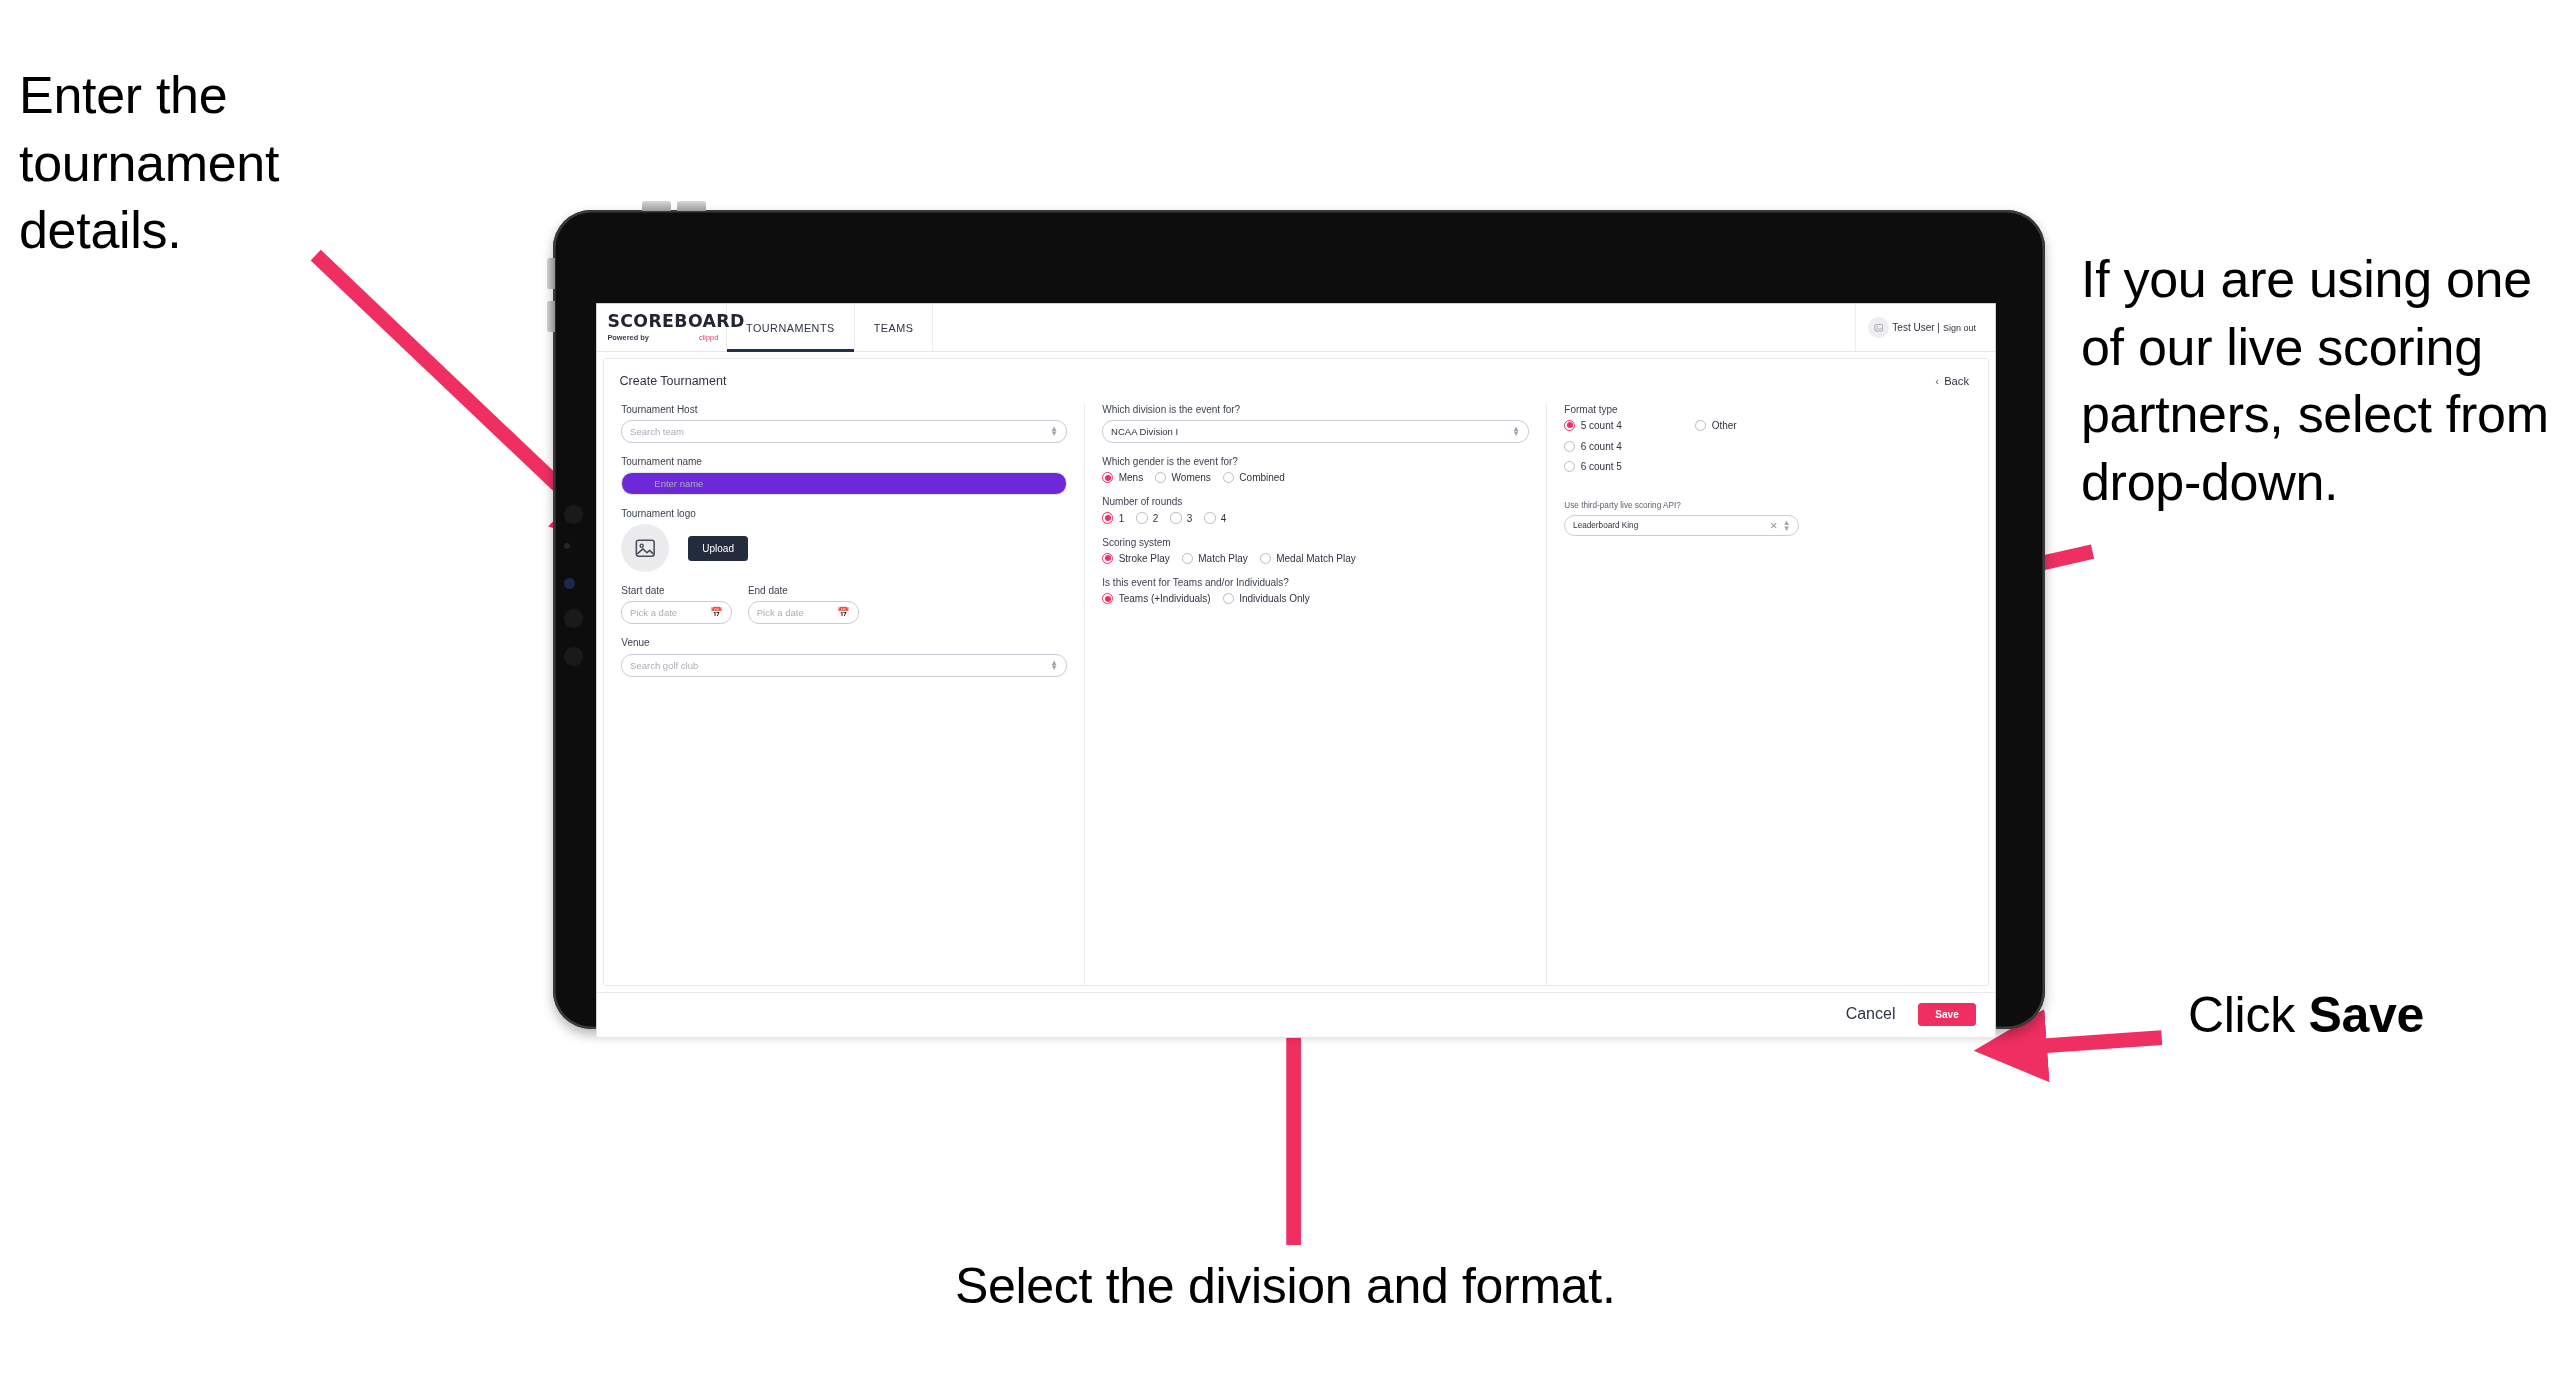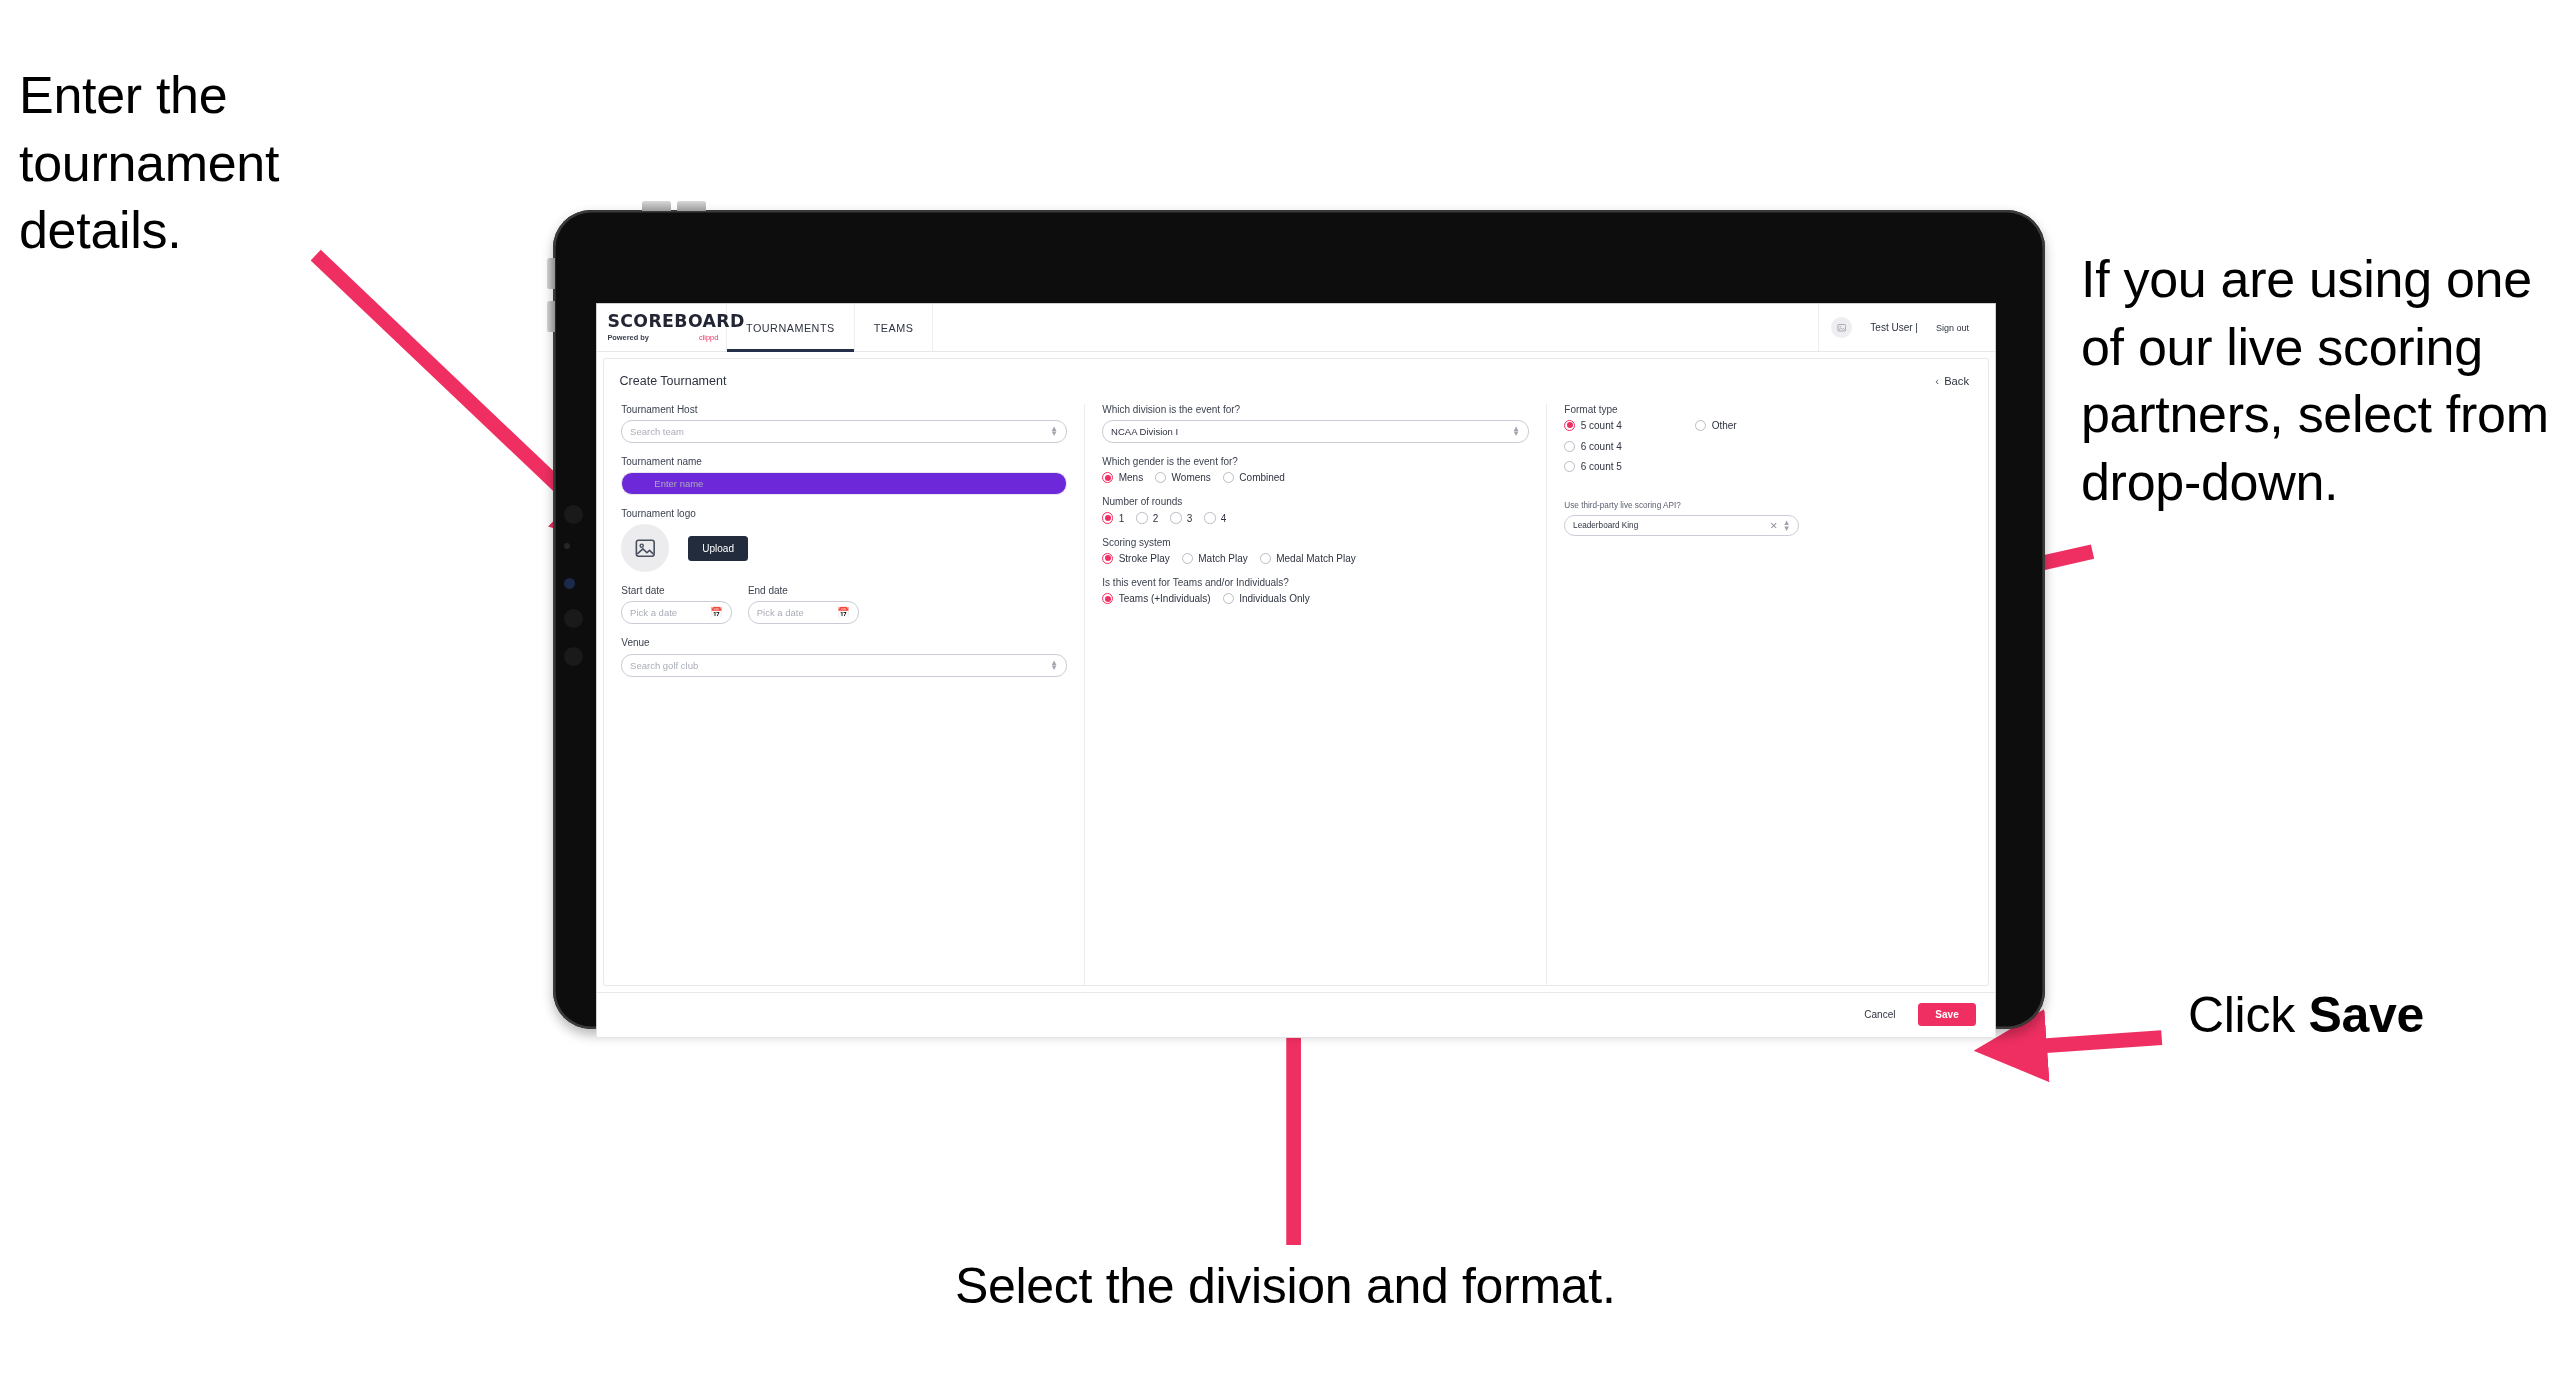--- a/index.html
+++ b/index.html
@@ -97,21 +97,21 @@
     font-size: 10.8px; letter-spacing: 0.5px; color:#2d3340;
     border-right: 0.9px solid #eeeef2;
     cursor: pointer; position: relative;
   }
   .navtab.active::after {
     content:""; position:absolute; left:0; right:0; bottom:-0.9px; height:2.6px;
     background:#243049;
   }
   #nav-spacer { flex:1; border-right:0.9px solid #eeeef2;}
   #user-area {
-    display:flex; align-items:center; gap:18px; padding: 0 26px 0 12px;
+    display:flex; align-items:center; gap:3px; padding: 0 19px 0 12px;
   }
   #avatar {
     width:21.6px;height:21.6px;border-radius:50%;background:#eeeef1;
     display:flex;align-items:center;justify-content:center;color:#8b8f99;font-size:9.5px;
   }
   #username { font-size:10px; color:#2d3340; }
   #signout { font-size:9px; color:#2d3340; }
 
   
   #page-card {
@@ -195,21 +195,21 @@
 
   
   #card-footer {
     position:absolute; left:-7px; right:-7px; bottom:-50px;
     height: 43px;
     border-top: 0.9px solid #e9e9ee;
     background:#fff;
     display:flex; align-items:center; justify-content:flex-end;
     gap: 14px; padding-right: 19px;
   }
-  #cancel-btn { font-size:10px; color:#2d3340; cursor:pointer; padding: 5.2px 8.6px;}
+  #cancel-btn { font-size:16px; color:#2d3340; cursor:pointer; padding: 5.2px 8.6px;}
   #save-btn {
     background:#ef2f62; color:#fff; font-size:10px; font-weight:600;
     padding: 6px 17.3px; border-radius:3.5px; cursor:pointer;
   }
 </style>
 </head>
 <body>
 
 <div id="root">
 

